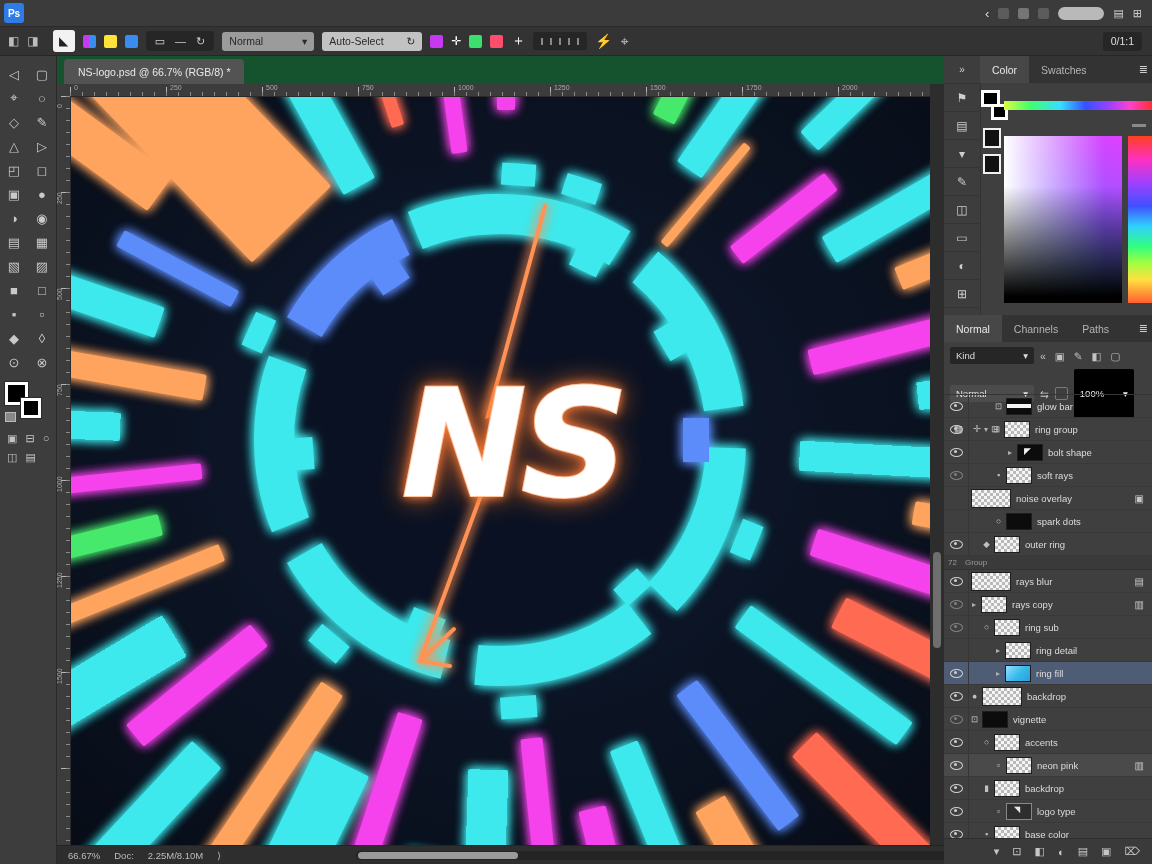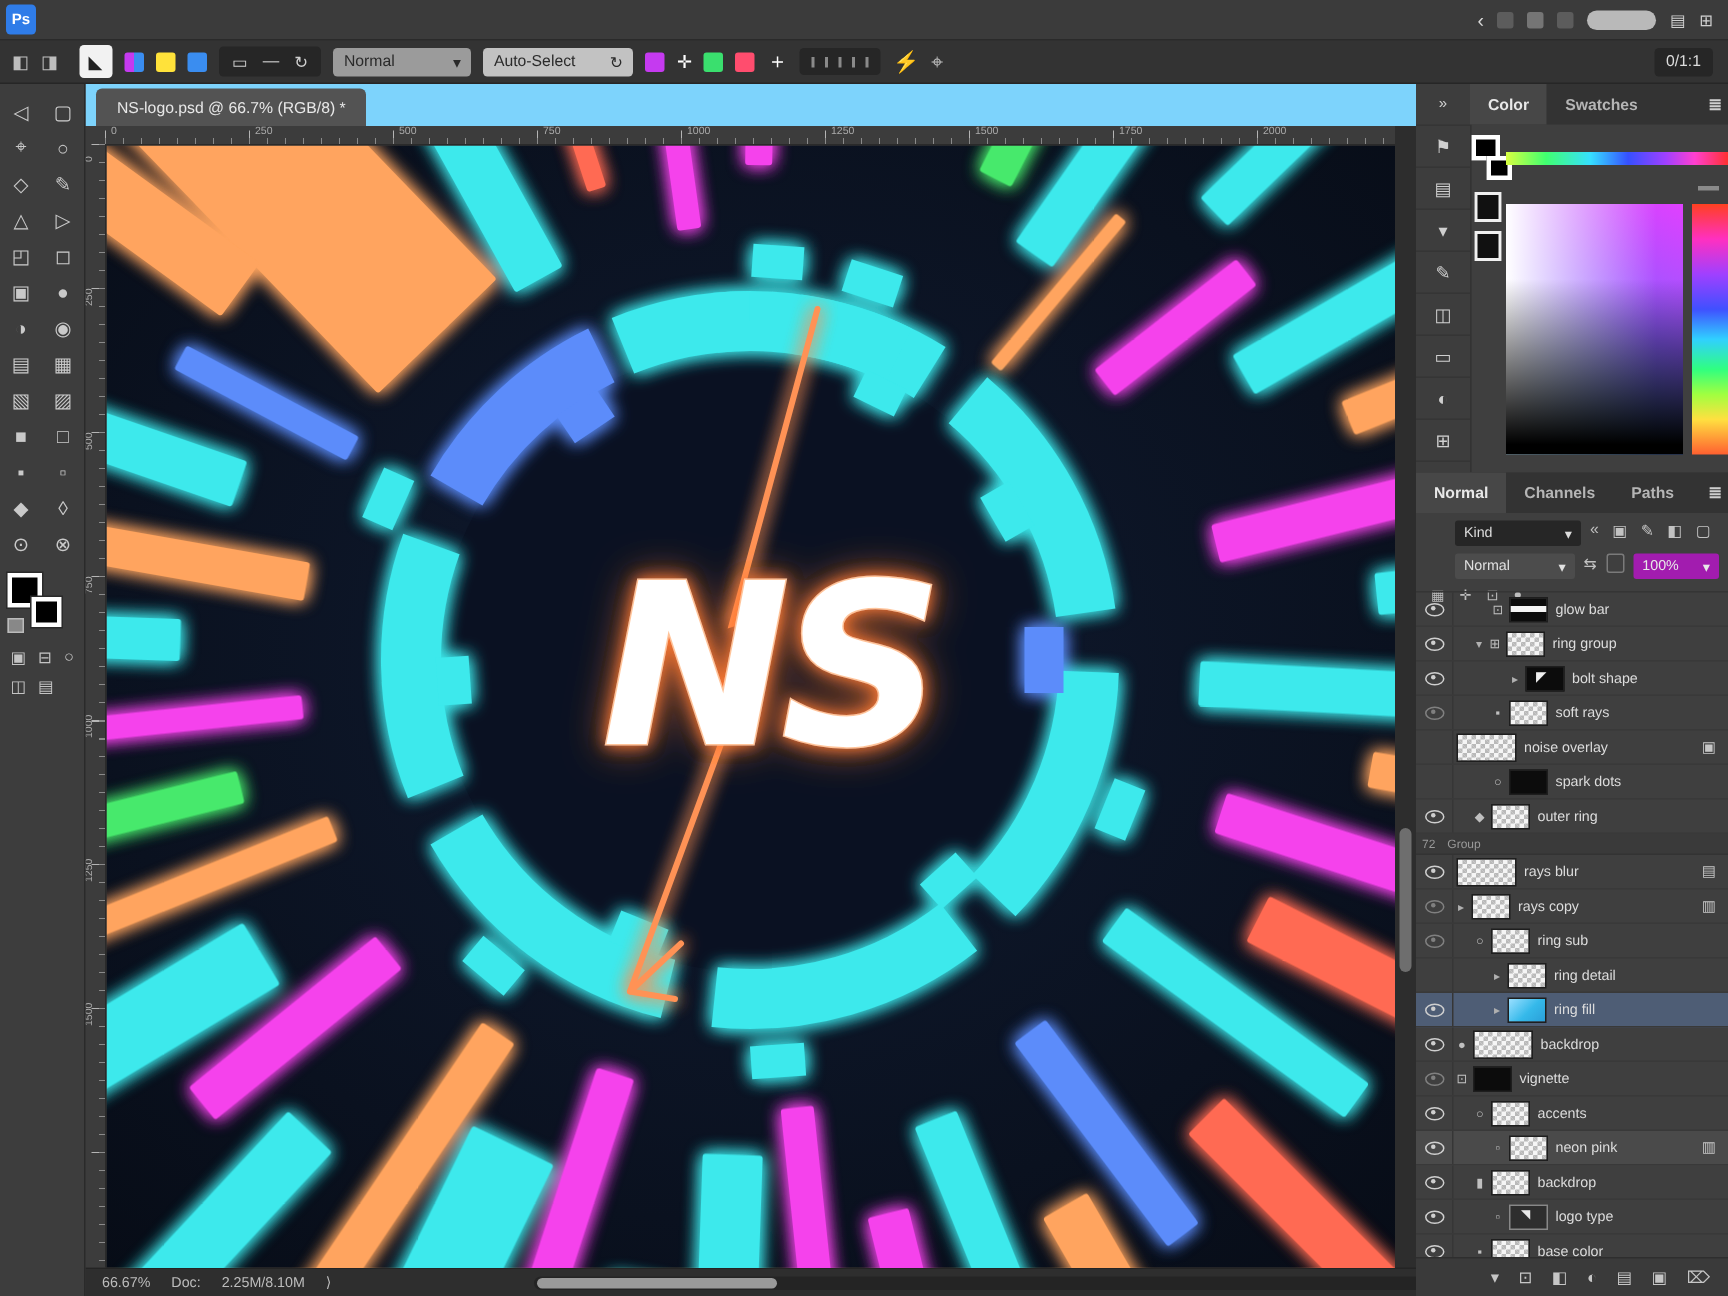--- a/index.html
+++ b/index.html
@@ -29,21 +29,21 @@
   .ob-select{height:19px;border-radius:3px;font-size:10.5px;display:flex;align-items:center;
     padding:0 7px;gap:6px;}
   #ob-sel1{background:#9b9b9b;color:#2a2a2a;width:78px;justify-content:space-between;}
   #ob-sel2{background:#c2c2c2;color:#2a2a2a;width:86px;justify-content:space-between;}
   #ob-dots{height:18px;background:#262626;border-radius:3px;display:flex;align-items:center;
     gap:7px;padding:0 8px;}
   #ob-dots i{width:2px;height:7px;background:#8a8a8a;display:block;}
   #ob-angle{margin-left:auto;margin-right:10px;background:#262626;border-radius:3px;height:19px;
     display:flex;align-items:center;padding:0 8px;font-size:10.5px;color:#ddd;gap:6px;}
   
-  #tabstrip{position:absolute;left:56px;top:56px;width:888px;height:28px;background:#7dd3fc;z-index:20;}
+  #tabstrip{position:absolute;left:56px;top:56px;width:888px;height:28px;background:#14532d;z-index:20;}
   #doctab{position:absolute;left:8px;top:3px;height:25px;background:#535353;border-radius:4px 4px 0 0;
     display:flex;align-items:center;padding:0 14px;font-size:10.5px;color:#e8e8e8;}
   
   #toolbar{position:absolute;left:0;top:56px;width:56px;height:808px;background:#3d3d3d;
     border-right:1px solid #2a2a2a;z-index:25;}
   #tools{display:grid;grid-template-columns:28px 28px;padding-top:6px;}
   .tool{height:24px;display:flex;align-items:center;justify-content:center;color:#c9c9c9;font-size:13px;cursor:default;}
   #fgbg{position:relative;width:44px;height:44px;margin:8px 0 0 5px;}
   #fgbg .sw{position:absolute;background:#000;border:3px solid #fff;box-shadow:0 0 0 1px #2a2a2a;}
   #fgbg .fg{left:0;top:0;width:17px;height:17px;}
@@ -70,21 +70,21 @@
   #statusbar{position:absolute;left:56px;top:845px;width:888px;height:19px;background:#2e2e2e;
     display:flex;align-items:center;font-size:9.5px;color:#bdbdbd;gap:14px;padding-left:12px;
     box-sizing:border-box;z-index:22;border-top:1px solid #242424;}
   #hscroll{position:absolute;left:300px;top:5px;width:620px;height:9px;background:#242424;border-radius:5px;}
   #hthumb{position:absolute;left:2px;top:1px;width:160px;height:7px;background:#9a9a9a;border-radius:4px;}
   
   #rightcol{position:absolute;left:944px;top:56px;width:208px;height:808px;background:#3f3f3f;z-index:26;}
   #dockstrip{position:absolute;left:0;top:0;width:36px;height:259px;background:#3d3d3d;border-right:1px solid #333;}
   .dock-cell{height:27px;display:flex;align-items:center;justify-content:center;color:#cfcfcf;
     font-size:12px;border-bottom:1px solid #353535;}
-  .ptabs{display:flex;align-items:center;height:27px;background:#333;font-size:10.5px;font-weight:bold;}
+  .ptabs{display:flex;align-items:center;height:27px;background:#333;font-size:10.5px;}
   .ptab{padding:0 12px;height:27px;display:flex;align-items:center;color:#b5b5b5;}
   .ptab.active{background:#474747;color:#e8e8e8;}
   .ptab-menu{margin-left:auto;color:#cfcfcf;font-size:11px;padding-right:4px;}
   
   #colorpanel{position:absolute;left:36px;top:0;width:172px;height:259px;}
   #cp-fgbg{position:absolute;left:-1px;top:34px;width:30px;height:34px;}
   #cp-fgbg .sw{position:absolute;background:#000;border:3px solid #fff;}
   #cp-fgbg .fg{left:2px;top:0;width:13px;height:11px;}
   #cp-fgbg .bg{left:12px;top:14px;width:11px;height:10px;}
   #cp-pair{position:absolute;left:1px;top:72px;width:20px;height:52px;}
@@ -95,29 +95,29 @@
   #svsquare{position:absolute;left:24px;top:80px;width:118px;height:167px;
     background:linear-gradient(to top,#000 4%,rgba(0,0,0,0) 70%),
                linear-gradient(to right,#fff,rgba(255,255,255,0) 85%),
                linear-gradient(205deg,#e040ff,#8a5cff 45%,#35c8e8 110%);}
   #rainbow{position:absolute;left:148px;top:80px;width:24px;height:167px;
     background:linear-gradient(180deg,#ff4020 0%,#ff30c0 14%,#a040ff 28%,#4050ff 42%,#30d0ff 54%,#30ff80 66%,#a0ff40 76%,#ffe040 86%,#ff6030 100%);}
   #cp-handle{position:absolute;left:152px;top:68px;width:14px;height:3px;background:#8a8a8a;}
   
   #layerspanel{position:absolute;left:0;top:259px;width:208px;height:549px;background:#3f3f3f;}
   #lp-controls{padding:5px 6px 0 6px;}
-  .lp-row{display:flex;gap:6px;margin-bottom:5px;margin-left:20px;}
+  .lp-row{display:flex;align-items:center;gap:6px;margin-bottom:5px;}
   #lp-kind{width:72px;height:17px;background:#262626;border-radius:2px;color:#ddd;font-size:9.5px;
     display:flex;align-items:center;justify-content:space-between;padding:0 6px;}
   .lp-ic{color:#c2c2c2;font-size:10.5px;}
   #lp-blend{width:72px;height:17px;background:#4c4c4c;border-radius:2px;color:#e0e0e0;font-size:9.5px;
     display:flex;align-items:center;justify-content:space-between;padding:0 6px;}
   #lp-check{width:11px;height:11px;border:1px solid #7a7a7a;border-radius:2px;}
-  #lp-opacity{width:48px;height:17px;background:#a21caf;border-radius:2px;color:#e8e8e8;font-size:9.5px;
-    display:flex;align-items:center;justify-content:space-between;padding:0 6px;}
+  #lp-opacity{width:48px;height:17px;background:#000000;border-radius:2px;color:#e8e8e8;font-size:9.5px;
+    display:flex;align-items:center;justify-content:space-between;padding:16px 6px;}
   #lp-locks{display:flex;gap:10px;padding:0 2px 4px 4px;color:#bdbdbd;font-size:9.5px;}
   #layerlist{position:absolute;left:0;top:79px;width:208px;height:444px;overflow:hidden;
     border-top:1px solid #353535;}
   .lrow{display:flex;align-items:center;height:22px;border-bottom:1px solid #393939;font-size:9.5px;color:#dcdcdc;}
   .lrow.sel{background:#4e5d75;}
   .lrow.hl{background:#4a4a4a;}
   .eyecell{width:24px;align-self:stretch;display:flex;align-items:center;justify-content:center;border-right:1px solid #363636;}
   .eye{width:11px;height:7px;border:1px solid #cfcfcf;border-radius:50%;position:relative;}
   .eye:after{content:'';position:absolute;left:3px;top:1px;width:3px;height:3px;background:#cfcfcf;border-radius:50%;}
   .eye.dim{opacity:.45;}

